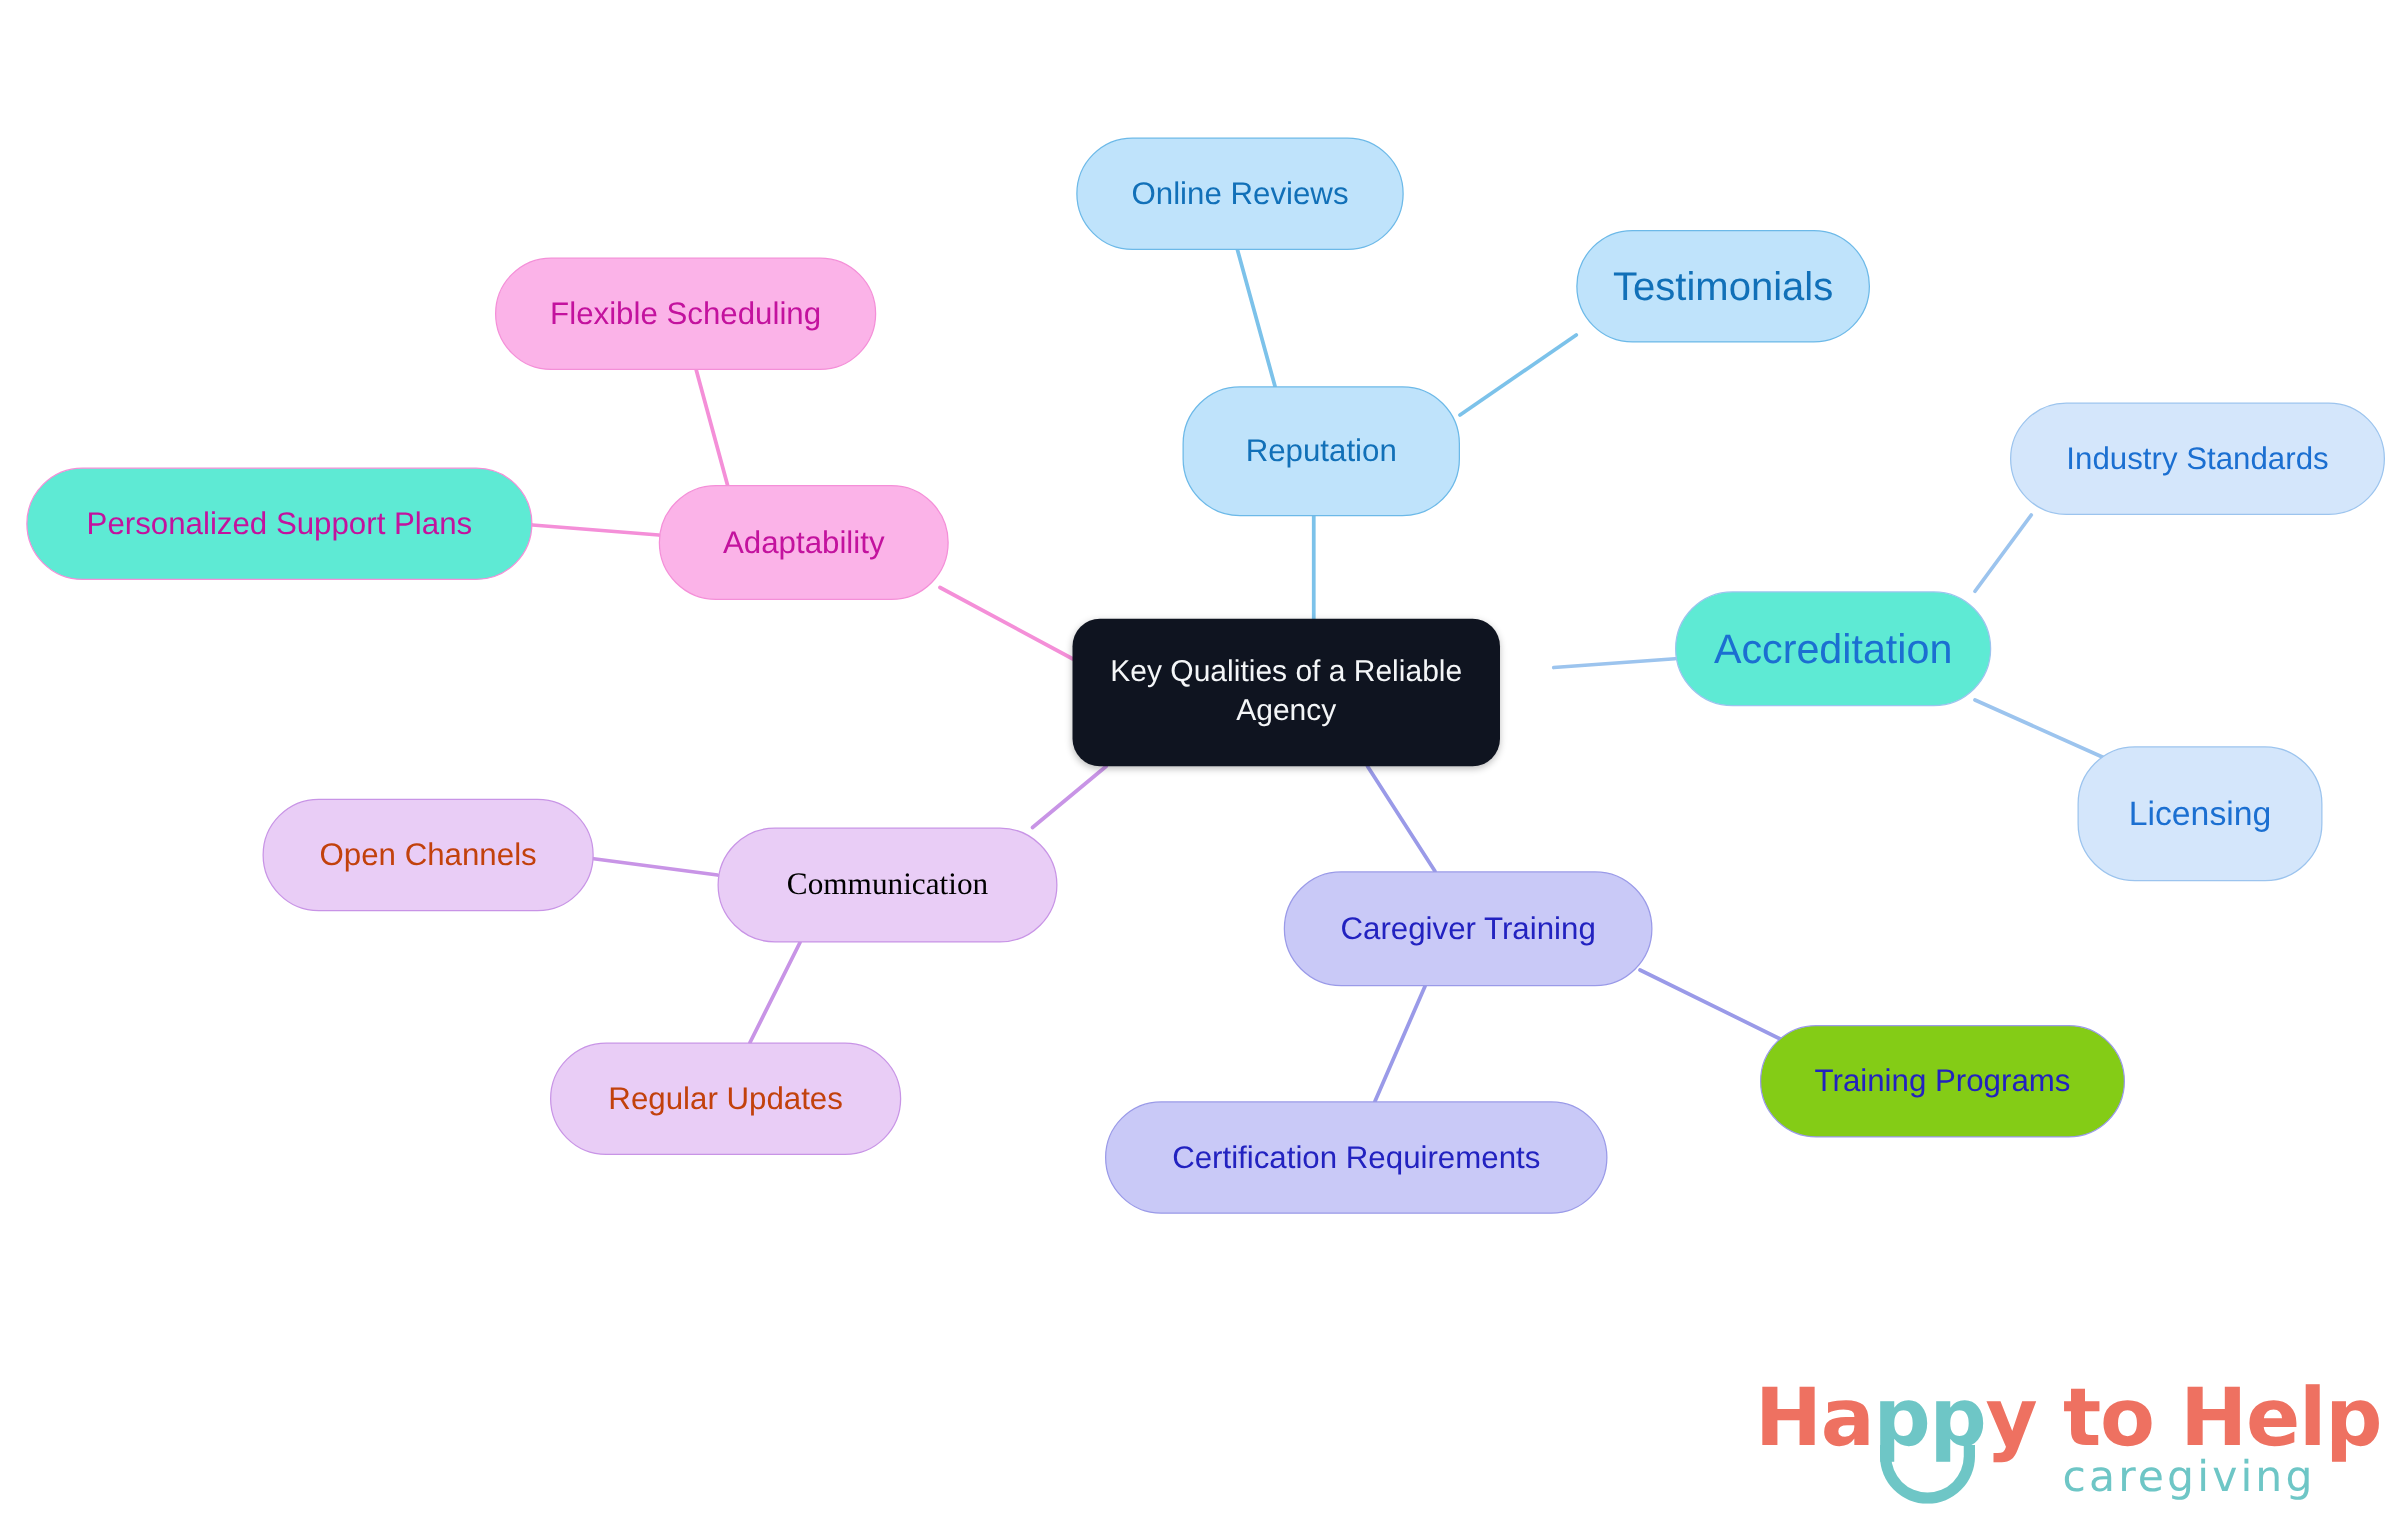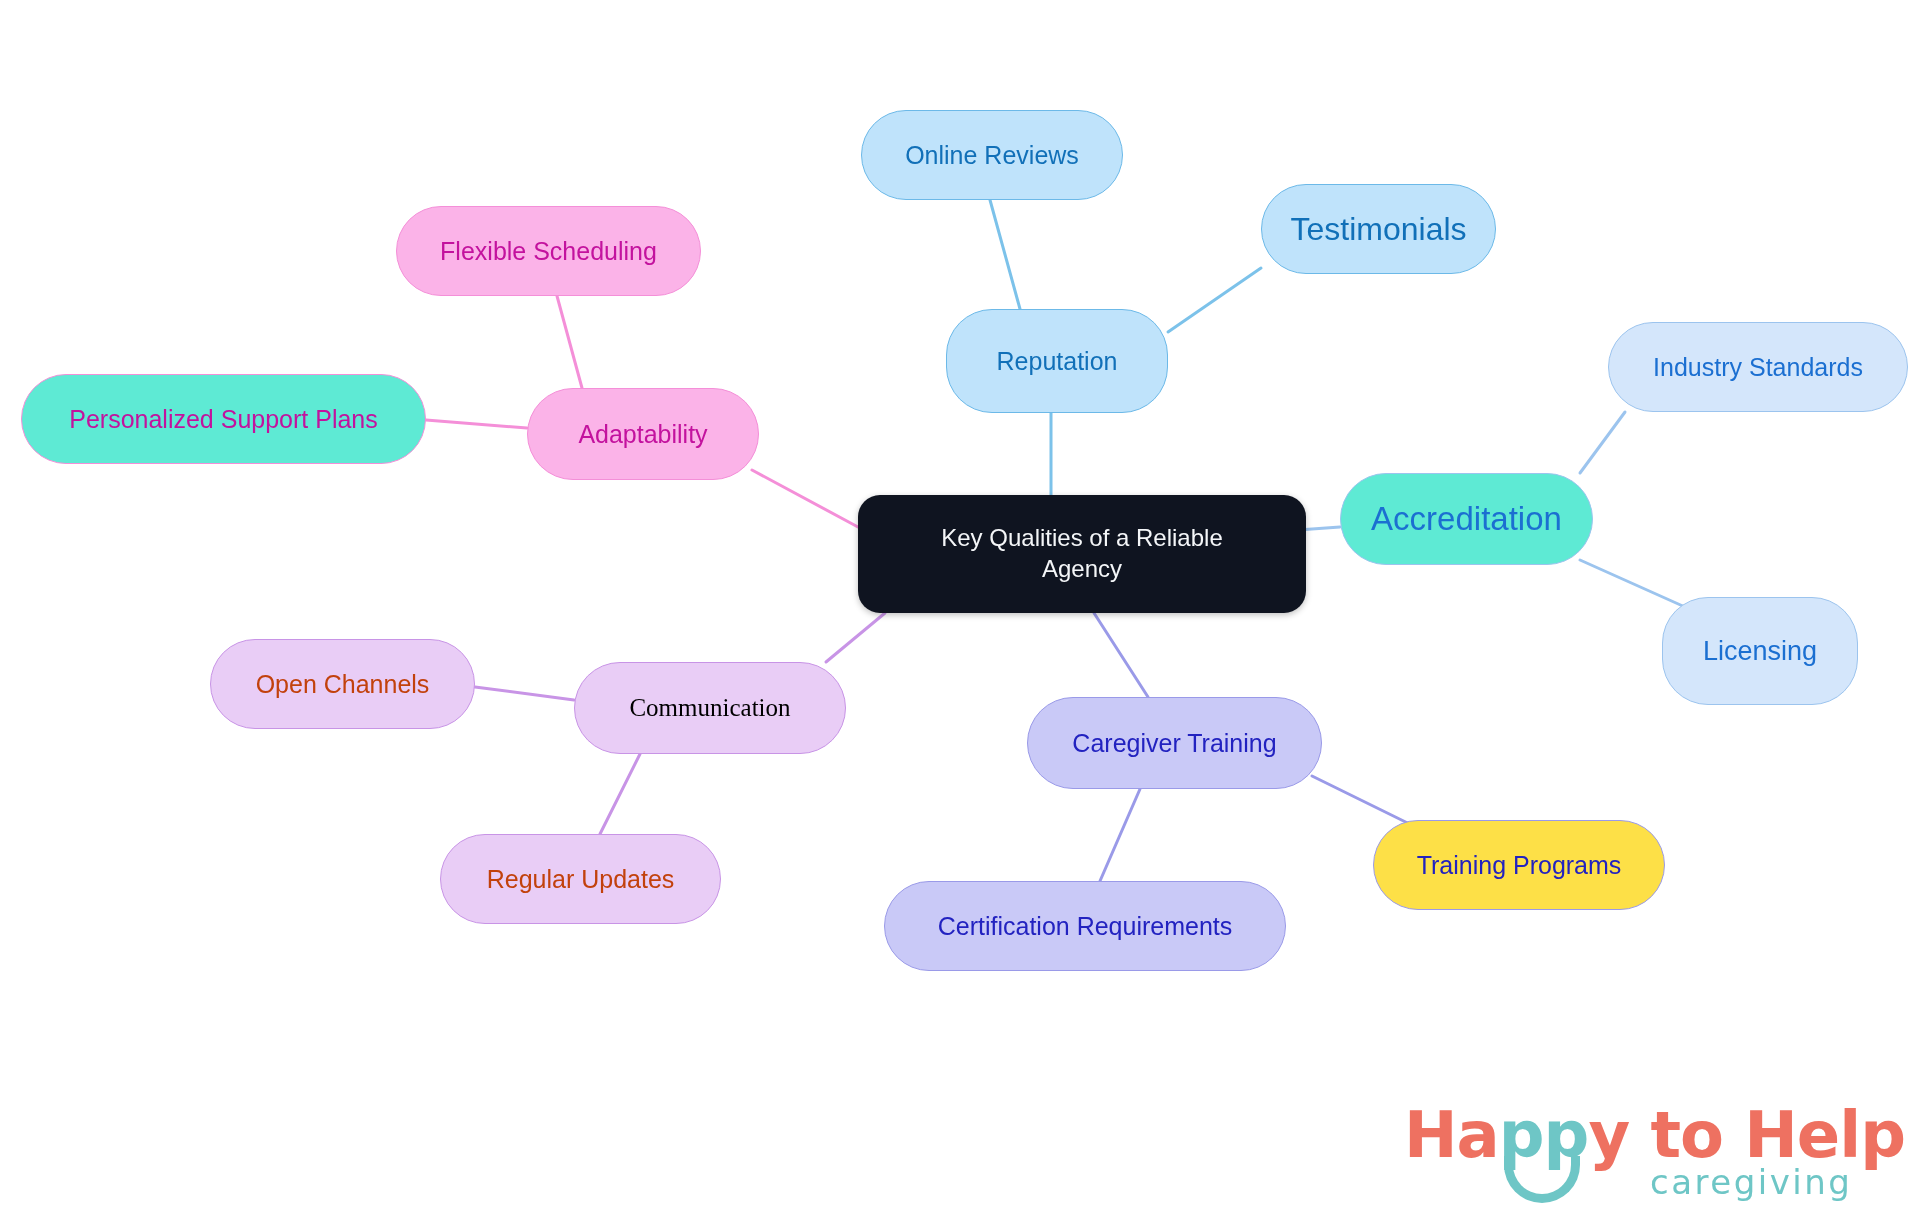--- a/index.html
+++ b/index.html
@@ -99,30 +99,30 @@
       <line x1="1140" y1="789" x2="1100" y2="881" stroke="#9a9ae8" stroke-width="3" stroke-linecap="round"></line>
       <line x1="885" y1="613" x2="826" y2="662" stroke="#c894e6" stroke-width="3" stroke-linecap="round"></line>
       <line x1="574" y1="700" x2="475" y2="687" stroke="#c894e6" stroke-width="3" stroke-linecap="round"></line>
       <line x1="640" y1="754" x2="600" y2="834" stroke="#c894e6" stroke-width="3" stroke-linecap="round"></line>
       <line x1="858" y1="527" x2="752" y2="470" stroke="#f48fd8" stroke-width="3" stroke-linecap="round"></line>
       <line x1="582" y1="388" x2="557" y2="296" stroke="#f48fd8" stroke-width="3" stroke-linecap="round"></line>
       <line x1="527" y1="428" x2="426" y2="420" stroke="#f48fd8" stroke-width="3" stroke-linecap="round"></line>
     </svg>
 
   <div id="nodes">
-      <div class="node root" style="left: 858px; top: 495px; width: 448px; height: 118px; background: rgb(15, 20, 32); color: rgb(244, 246, 248); font-size: 24px;"><span>Key Qualities of a Reliable
+      <div class="node root" style="left: 858px; top: 495px; width: 342px; height: 118px; background: rgb(15, 20, 32); color: rgb(244, 246, 248); font-size: 24px;"><span>Key Qualities of a Reliable
 Agency</span></div>
       <div class="node" style="left: 946px; top: 309px; width: 222px; height: 104px; background: rgb(191, 227, 251); color: rgb(17, 112, 184); font-size: 25px; border-color: rgb(108, 185, 232);"><span>Reputation</span></div>
       <div class="node" style="left: 861px; top: 110px; width: 262px; height: 90px; background: rgb(191, 227, 251); color: rgb(17, 112, 184); font-size: 25px; border-color: rgb(108, 185, 232);"><span>Online Reviews</span></div>
       <div class="node" style="left: 1261px; top: 184px; width: 235px; height: 90px; background: rgb(191, 227, 251); color: rgb(17, 112, 184); font-size: 32px; border-color: rgb(108, 185, 232);"><span>Testimonials</span></div>
       <div class="node" style="left: 1340px; top: 473px; width: 253px; height: 92px; background: #5eead4; color: rgb(27, 111, 209); font-size: 33px; border-color: rgb(156, 196, 238);"><span>Accreditation</span></div>
       <div class="node" style="left: 1608px; top: 322px; width: 300px; height: 90px; background: rgb(212, 230, 251); color: rgb(27, 111, 209); font-size: 25px; border-color: rgb(156, 196, 238);"><span>Industry Standards</span></div>
       <div class="node" style="left: 1662px; top: 585px; width: 196px; height: 108px; background: rgb(212, 230, 251); color: rgb(27, 111, 209); font-size: 27px; border-color: rgb(156, 196, 238); margin-top: 12px;"><span>Licensing</span></div>
       <div class="node" style="left: 1027px; top: 697px; width: 295px; height: 92px; background: rgb(201, 201, 247); color: rgb(34, 34, 192); font-size: 25px; border-color: rgb(154, 154, 232);"><span>Caregiver Training</span></div>
-      <div class="node" style="left: 1373px; top: 820px; width: 292px; height: 90px; background: #fde047; color: rgb(34, 34, 192); font-size: 25px; border-color: rgb(154, 154, 232);"><span>Training Programs</span></div>
+      <div class="node" style="left: 1408px; top: 820px; width: 292px; height: 90px; background: #84cc16; color: rgb(34, 34, 192); font-size: 25px; border-color: rgb(154, 154, 232);"><span>Training Programs</span></div>
       <div class="node" style="left: 884px; top: 881px; width: 402px; height: 90px; background: rgb(201, 201, 247); color: rgb(34, 34, 192); font-size: 25px; border-color: rgb(154, 154, 232);"><span>Certification Requirements</span></div>
       <div class="node" style="left: 574px; top: 662px; width: 272px; height: 92px; background: rgb(233, 205, 246); color: #000000; font-size: 25px; border-color: rgb(200, 148, 230); font-family: Liberation Serif, serif;"><span>Communication</span></div>
       <div class="node" style="left: 210px; top: 639px; width: 265px; height: 90px; background: rgb(233, 205, 246); color: #c2410c; font-size: 25px; border-color: rgb(200, 148, 230);"><span>Open Channels</span></div>
       <div class="node" style="left: 440px; top: 834px; width: 281px; height: 90px; background: rgb(233, 205, 246); color: #c2410c; font-size: 25px; border-color: rgb(200, 148, 230);"><span>Regular Updates</span></div>
       <div class="node" style="left: 527px; top: 388px; width: 232px; height: 92px; background: rgb(251, 179, 232); color: rgb(195, 18, 158); font-size: 25px; border-color: rgb(244, 143, 216);"><span>Adaptability</span></div>
       <div class="node" style="left: 396px; top: 206px; width: 305px; height: 90px; background: rgb(251, 179, 232); color: rgb(195, 18, 158); font-size: 25px; border-color: rgb(244, 143, 216);"><span>Flexible Scheduling</span></div>
       <div class="node" style="left: 21px; top: 374px; width: 405px; height: 90px; background: #5eead4; color: rgb(195, 18, 158); font-size: 25px; border-color: rgb(244, 143, 216);"><span>Personalized Support Plans</span></div>
     </div>
 
   <div id="logo">

